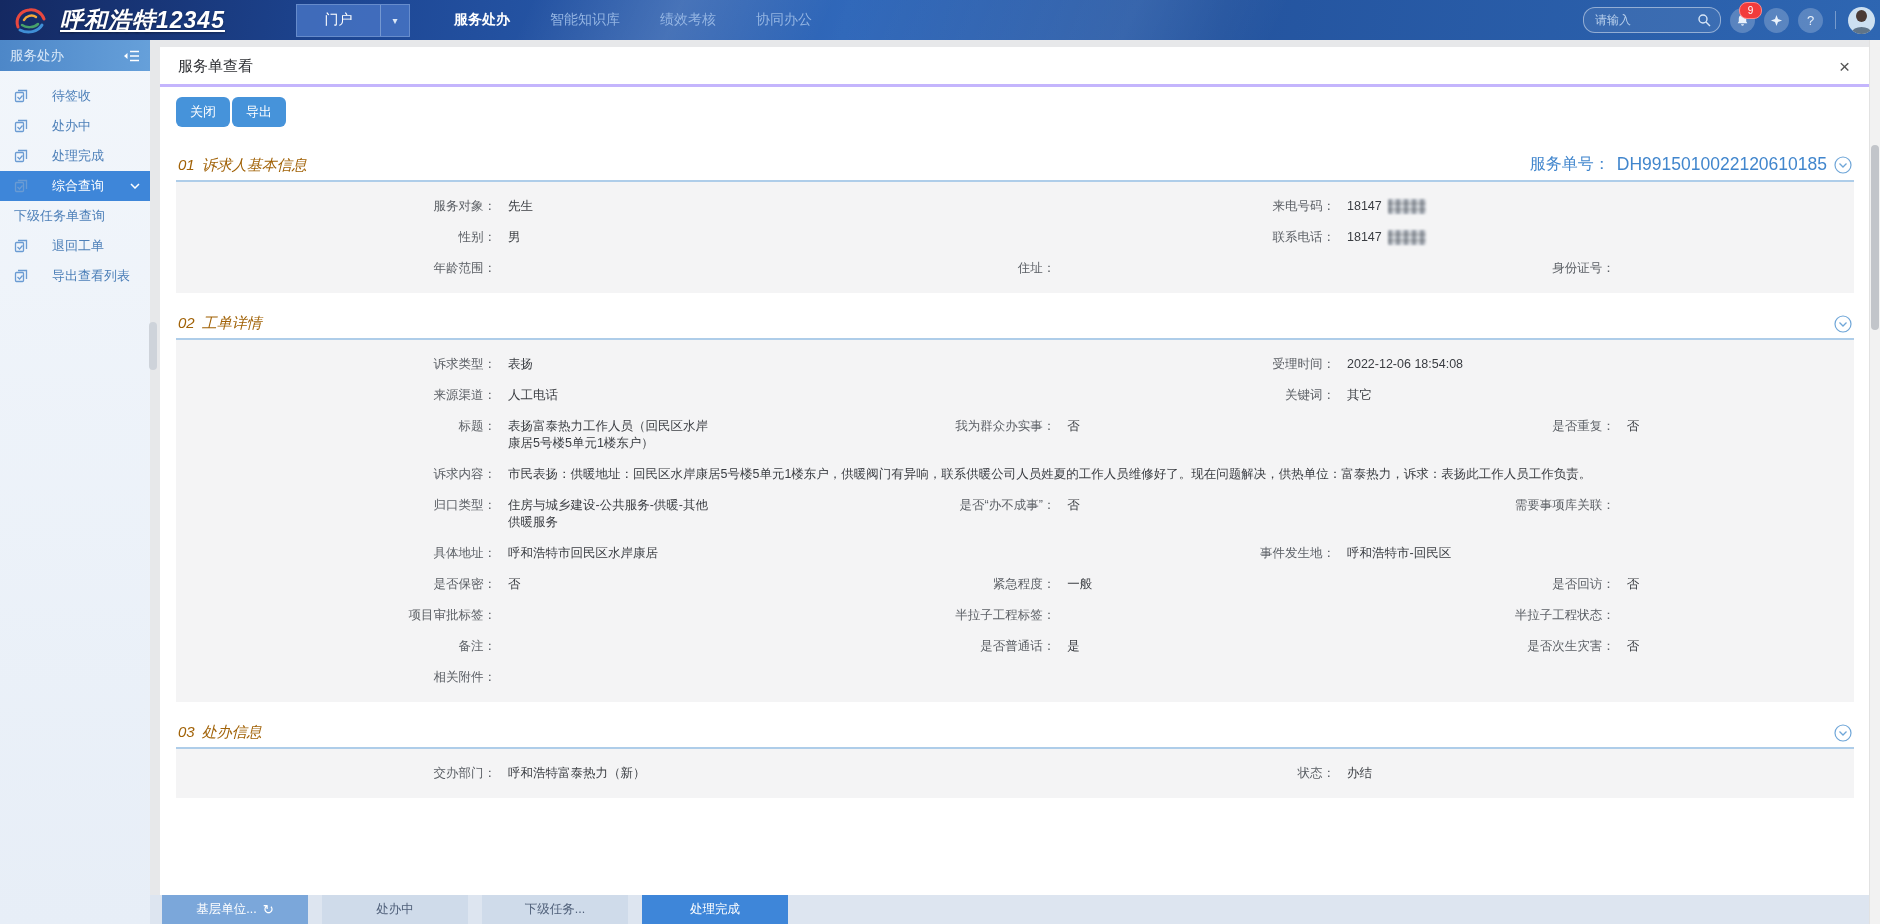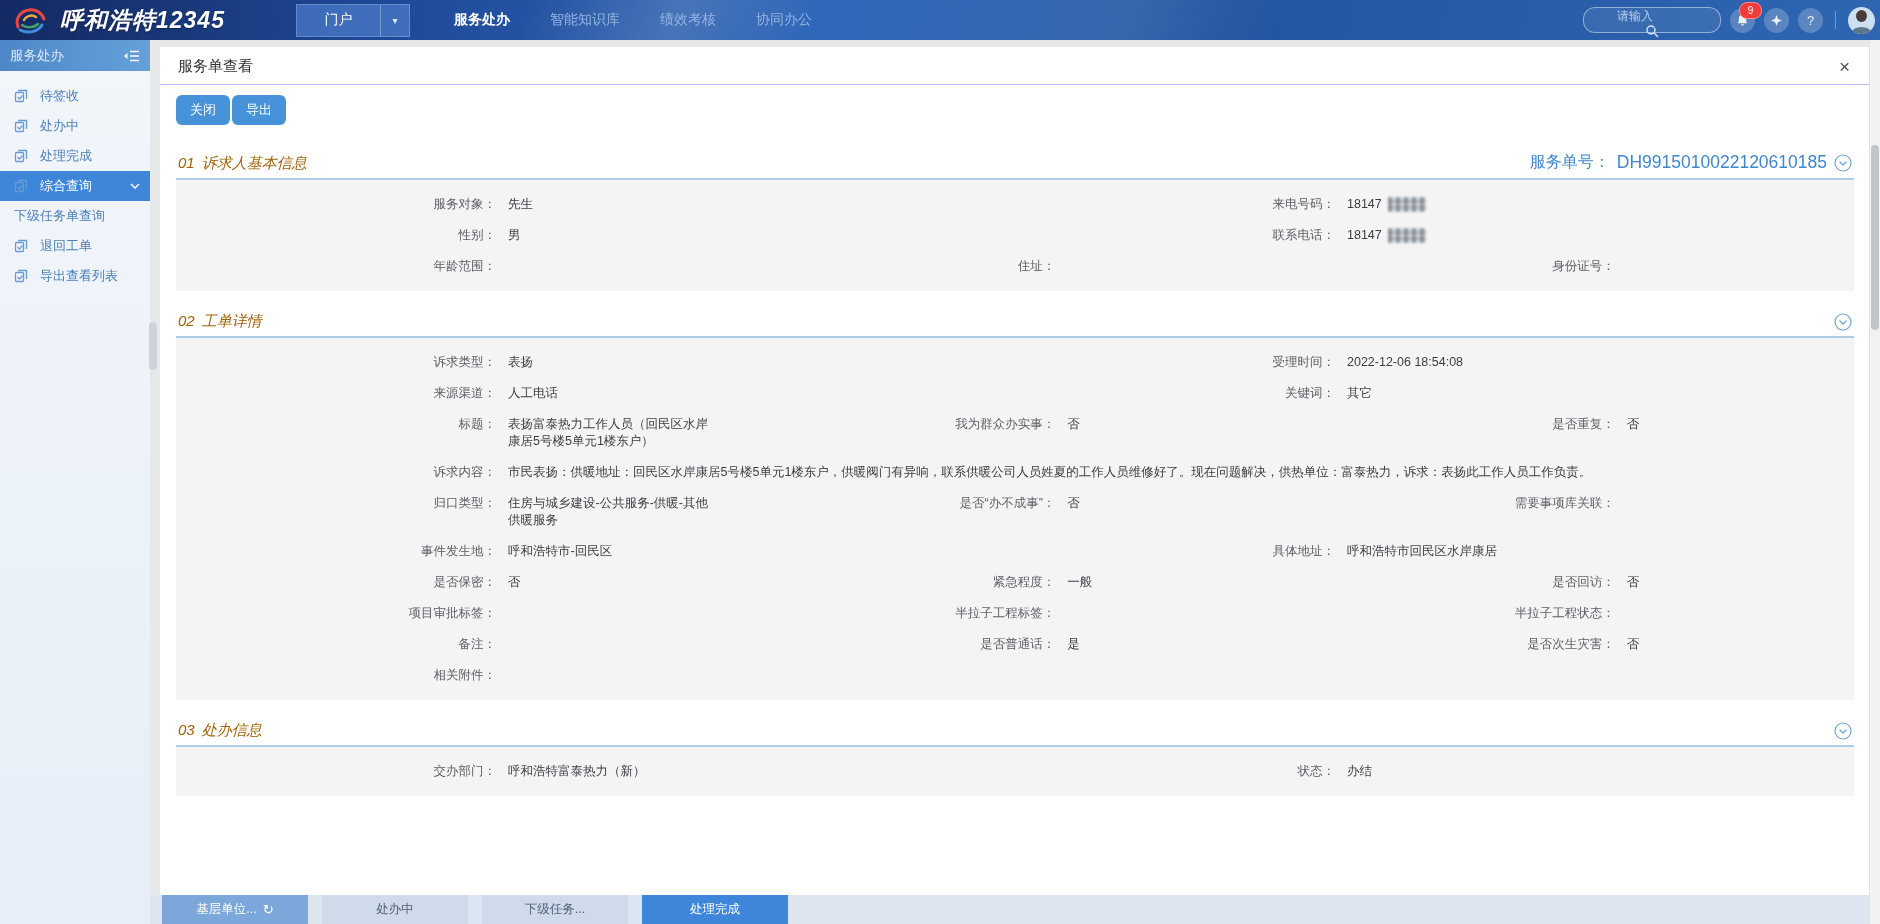--- a/index.html
+++ b/index.html
@@ -4,52 +4,52 @@
 <style>
   html,body{margin:0;padding:0;}
   body{width:1880px;height:924px;overflow:hidden;position:relative;background:#e7e8ea;
        font-family:"Liberation Sans","DejaVu Sans",sans-serif;-webkit-font-smoothing:antialiased;}
   
   .topbar{position:absolute;top:0;left:0;right:0;height:40px;display:flex;align-items:center;z-index:50;
     background:
       linear-gradient(115deg, rgba(255,255,255,0) 28%, rgba(255,255,255,.14) 36%, rgba(255,255,255,0) 44%, rgba(255,255,255,.08) 60%, rgba(255,255,255,0) 68%),
       linear-gradient(100deg,#142962 0%,#1e4896 20%,#3068ba 45%,#24549f 65%,#2e66b2 100%);}
   .logo{margin-left:12px;display:flex;align-items:center;gap:8px;width:266px;flex:0 0 auto;}
-  .logo-text{color:#fff;font-size:23px;font-weight:800;font-style:italic;letter-spacing:1px;text-shadow:0 1px 2px rgba(0,0,0,.4);white-space:nowrap;}
+  .logo-text{color:#fff;font-size:23px;font-weight:800;font-style:italic;letter-spacing:1px;text-shadow:0 1px 2px rgba(0,0,0,.4);white-space:nowrap;text-decoration:underline;}
   .portal-btn{margin-left:18px;width:112px;height:31px;background:rgba(73,118,198,.8);border:1px solid rgba(150,180,225,.45);
     display:flex;align-items:center;color:#fff;font-size:14px;cursor:pointer;flex:0 0 auto;}
   .portal-label{flex:1;text-align:center;}
   .portal-caret{width:28px;height:100%;border-left:1px solid rgba(170,195,230,.5);display:flex;align-items:center;justify-content:center;font-size:10px;color:#dce8f7;}
   .top-nav{display:flex;gap:40px;margin-left:44px;font-size:14px;white-space:nowrap;}
   .nav-item{color:#93b4e2;cursor:pointer;}
   .nav-item.active{color:#fff;font-weight:bold;}
   .top-right{margin-left:auto;display:flex;align-items:center;gap:9px;margin-right:5px;}
-  .search-box{width:118px;height:24px;border:1px solid rgba(255,255,255,.45);border-radius:12px;display:flex;align-items:center;padding:0 9px;background:rgba(255,255,255,.08);flex-direction:column;}
+  .search-box{width:118px;height:24px;border:1px solid rgba(255,255,255,.45);border-radius:12px;display:flex;align-items:center;padding:0 9px;background:rgba(255,255,255,.08);}
   .search-box input{flex:1;width:70px;background:transparent;border:none;outline:none;color:#ecf3fc;font-size:12px;font-family:inherit;}
   .search-box input::placeholder{color:#b9d0ec;}
   .icon-btn{width:25px;height:25px;border-radius:50%;background:rgba(255,255,255,.22);display:flex;align-items:center;justify-content:center;position:relative;color:#eaf2fb;font-size:13px;cursor:pointer;flex:0 0 auto;}
   .badge{position:absolute;top:-6px;right:-7px;background:#f23c3c;color:#fff;font-size:10px;min-width:15px;height:15px;border-radius:8px;display:flex;align-items:center;justify-content:center;padding:0 3px;border:1px solid #ff8a8a;}
   .tb-divider{width:1px;height:18px;background:rgba(255,255,255,.35);margin:0 3px;}
   .avatar{width:27px;height:27px;border-radius:50%;background:#cde0f1;overflow:hidden;position:relative;flex:0 0 auto;cursor:pointer;}
   .avatar::before{content:"";position:absolute;top:3px;left:8px;width:11px;height:12px;border-radius:50%;background:#4a3b36;}
   .avatar::after{content:"";position:absolute;bottom:-4px;left:4px;width:19px;height:11px;border-radius:50% 50% 0 0;background:#5f7488;}
   .svg-wrap{display:inline-flex;align-items:center;justify-content:center;line-height:0;}
   
   .sidebar{position:absolute;top:40px;left:0;width:150px;bottom:0;background:linear-gradient(180deg,#f2f6fb,#e7eef7);z-index:40;}
   .sidebar-head{height:31px;background:linear-gradient(90deg,#4d87c8,#66a0da);display:flex;align-items:center;justify-content:space-between;padding:0 10px;color:#d9e8f8;font-size:13.5px;}
   #sidebar-menu{list-style:none;margin:10px 0 0;padding:0;}
-  .side-item{height:30px;display:flex;align-items:center;gap:12px;padding-left:14px;color:#4c7fb8;font-size:13px;cursor:pointer;white-space:nowrap;}
+  .side-item{height:30px;display:flex;align-items:center;gap:24px;padding-left:14px;color:#4c7fb8;font-size:13px;cursor:pointer;white-space:nowrap;}
   .side-item.active{background:#3e86d9;color:#fff;padding-right:10px;}
   .side-item.active .side-label{color:#fff;}
   .side-item.sub{font-family:Liberation Serif, serif;}
   .side-chev{margin-left:auto;}
   .sidebar-scroll-thumb{position:absolute;left:149px;top:322px;width:8px;height:48px;background:#ced3da;border-radius:4px;z-index:41;}
   
   .main{position:absolute;left:160px;top:47px;right:10px;bottom:29px;background:#fff;overflow:hidden;z-index:10;}
-  .panel-head{display:flex;justify-content:space-between;align-items:center;padding:10px 18px 8px;border-bottom:1px solid #c4b5fd;}
+  .panel-head{display:flex;justify-content:space-between;align-items:center;padding:10px 18px 8px;border-bottom:3px solid #c4b5fd;}
   .panel-head h1{margin:0;font-size:15px;font-weight:normal;color:#2f3135;}
   .close{font-size:19px;color:#555;cursor:pointer;line-height:1;padding:0 2px;}
   .toolbar{padding:10px 16px 6px;display:flex;gap:2px;}
   .btn{background:#4693da;color:#fff;font-size:13px;padding:6px 14px;border:none;border-radius:6px;cursor:pointer;font-family:inherit;}
   #sections{padding:0 16px;}
   .sec-head{display:flex;align-items:flex-end;justify-content:space-between;border-bottom:2px solid #aecde9;padding:6px 2px 5px;margin-top:15px;}
   .sec-left{display:flex;align-items:baseline;gap:7px;}
   .sec-num,.sec-name{color:#a16207;font-style:italic;font-size:15px;}
   .sec-right{display:flex;align-items:center;gap:7px;}
   .order-label{color:#4186cd;font-size:16px;}
@@ -347,26 +347,26 @@
               <span class="flabel">是否“办不成事”：</span>
               <span class="fvalue">否</span>
             </div>
             <div class="cell">
               <span class="flabel">需要事项库关联：</span>
               <span class="fvalue"></span>
             </div>
           </div>
           <div class="row c2">
             <div class="cell">
+              <span class="flabel">具体地址：</span>
+              <span class="fvalue">呼和浩特市回民区水岸康居</span>
+            </div>
+            <div class="cell">
               <span class="flabel">事件发生地：</span>
               <span class="fvalue">呼和浩特市-回民区</span>
-            </div>
-            <div class="cell">
-              <span class="flabel">具体地址：</span>
-              <span class="fvalue">呼和浩特市回民区水岸康居</span>
             </div>
           </div>
           <div class="row c3">
             <div class="cell">
               <span class="flabel">是否保密：</span>
               <span class="fvalue">否</span>
             </div>
             <div class="cell">
               <span class="flabel">紧急程度：</span>
               <span class="fvalue">一般</span>

